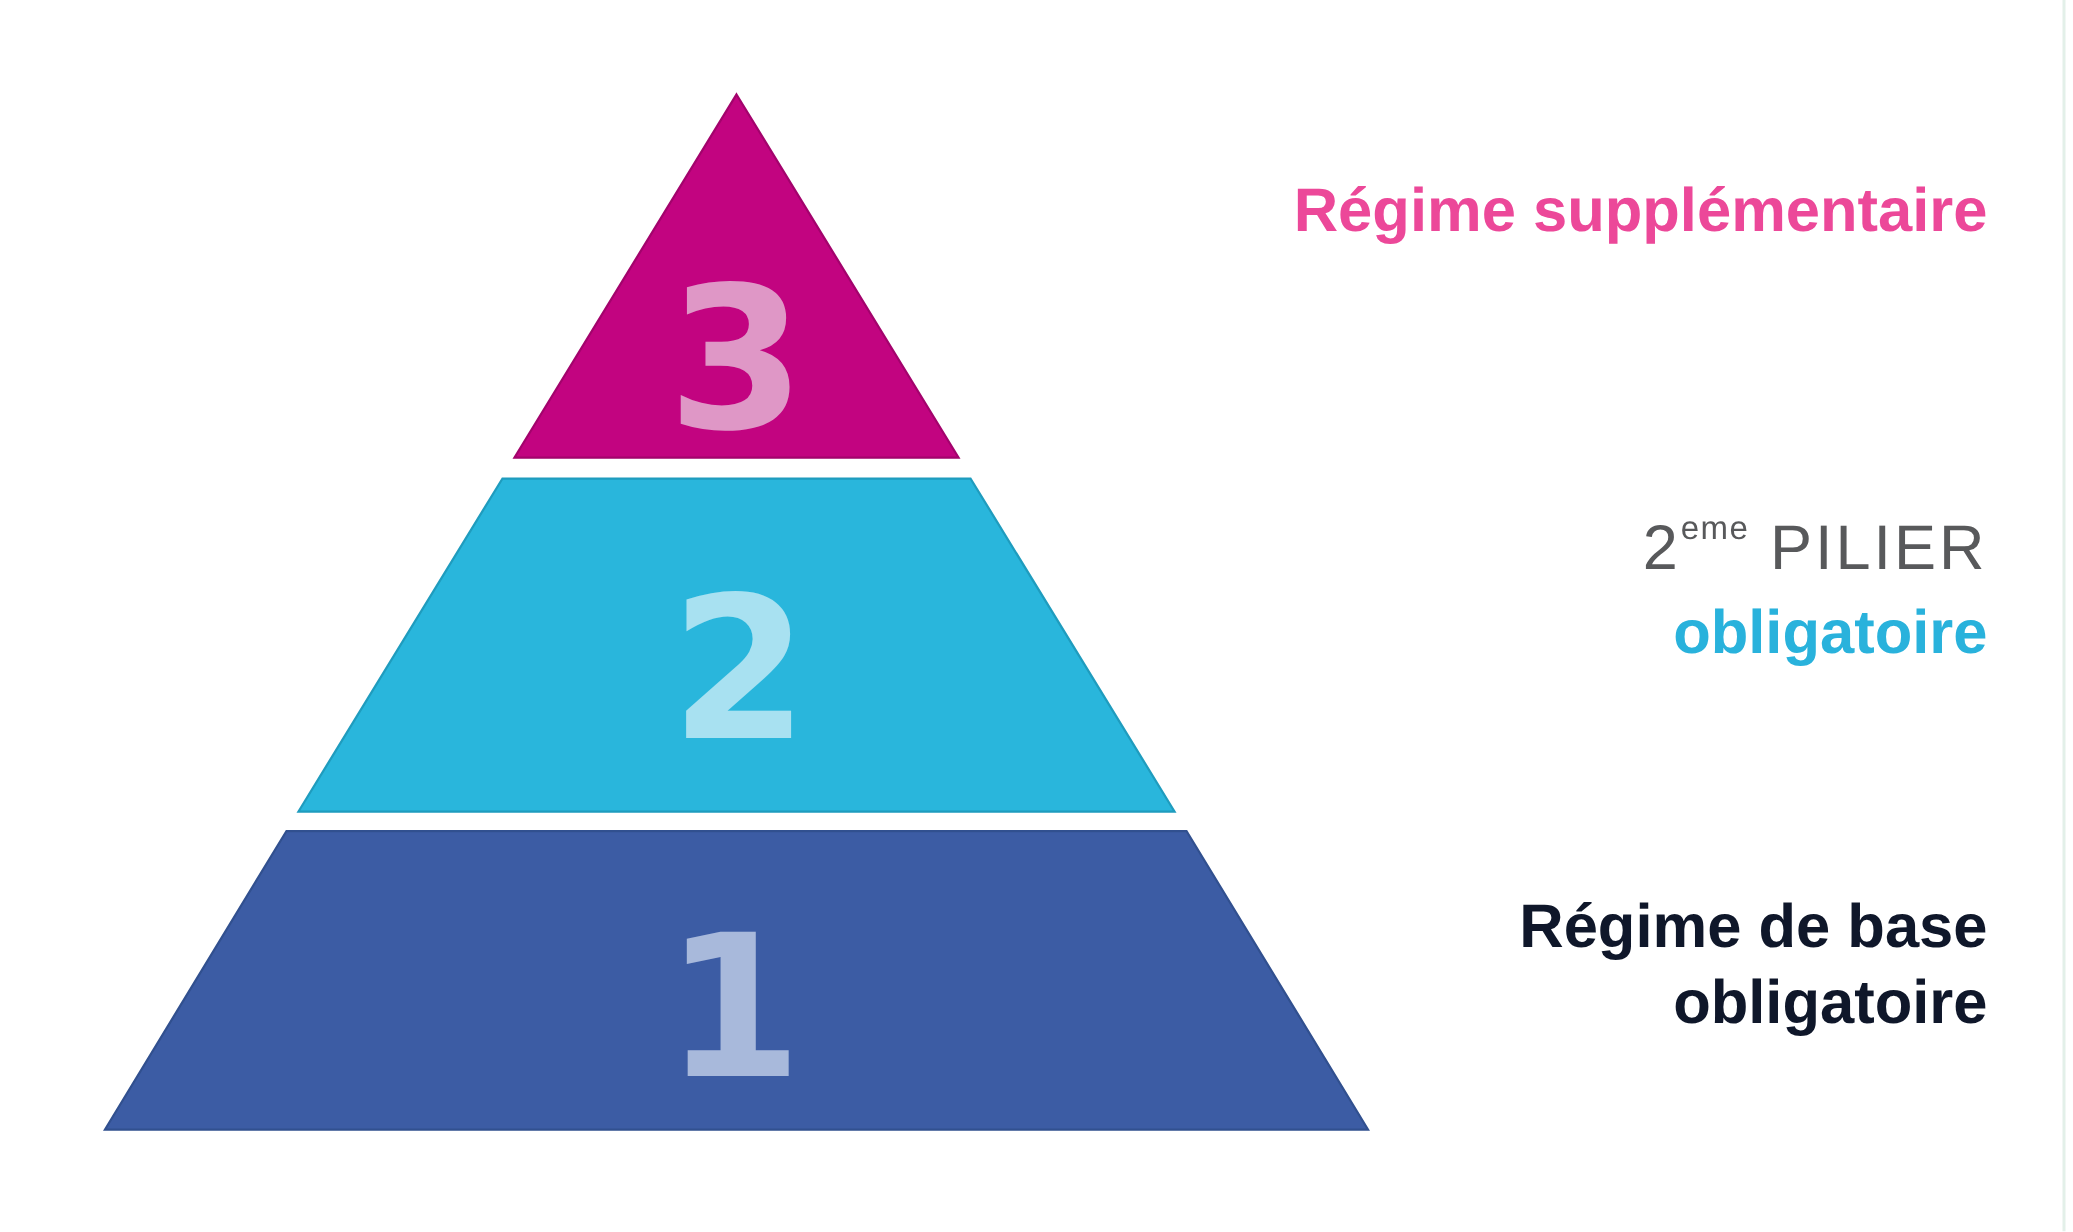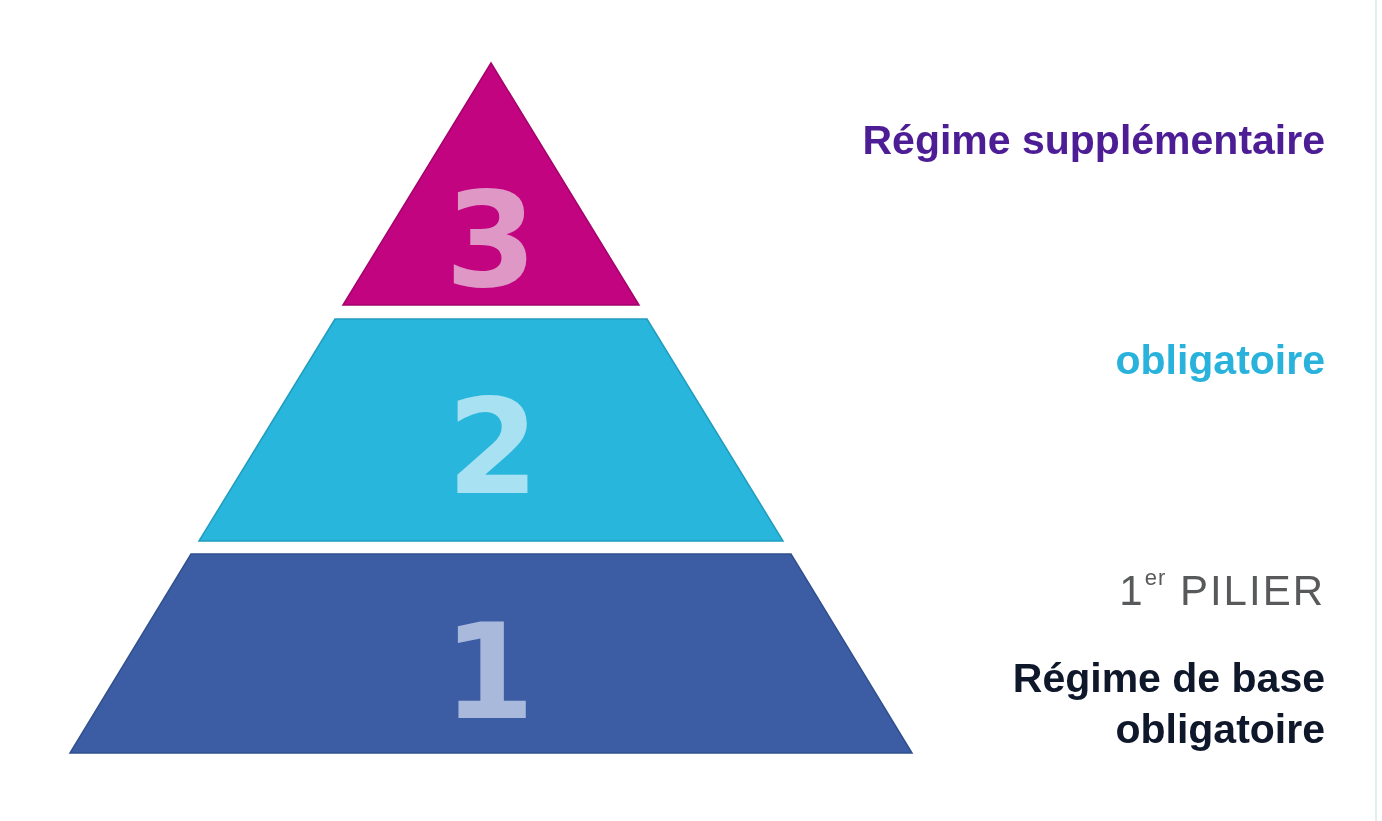--- a/index.html
+++ b/index.html
@@ -57,21 +57,21 @@
     vertical-align: 20px;
     letter-spacing: 1px;
   }
 
   .title-lines {
     margin-top: 7px;
     font-size: 41px;
     font-weight: bold;
     line-height: 51px;
   }
-  .title-magenta { color: #4c1d95; }
+  .title-magenta { color: #ec4899; }
   .title-cyan    { color: #29b2dc; }
   .title-blue    { color: #0f172a; margin-top: 38px; }
 </style>
 </head>
 <body>
 
 <div class="canvas">
 
   <svg class="pyramid-svg" width="980" height="821" viewBox="0 0 980 821">
 
@@ -85,30 +85,30 @@
     <text x="489" y="672" dominant-baseline="central" fill="#a8b9db">1</text>
   </svg>
 
   <div class="label-block label-block-3">
     <div class="title-lines title-magenta">
       <div>Régime supplémentaire</div>
     </div>
   </div>
 
   <div class="label-block label-block-2">
+    <div class="pillar-line">
+      <span>2</span><span class="sup">eme</span>
+      <span>PILIER</span>
+    </div>
     <div class="title-lines title-cyan">
       <div>obligatoire</div>
     </div>
   </div>
 
   <div class="label-block label-block-1">
-    <div class="pillar-line">
-      <span>1</span><span class="sup">er</span>
-      <span>PILIER</span>
-    </div>
     <div class="title-lines title-blue">
       <div>Régime de base</div>
       <div>obligatoire</div>
     </div>
   </div>
 
   <div class="edge-line"></div>
 </div>
 
 </body></html>

